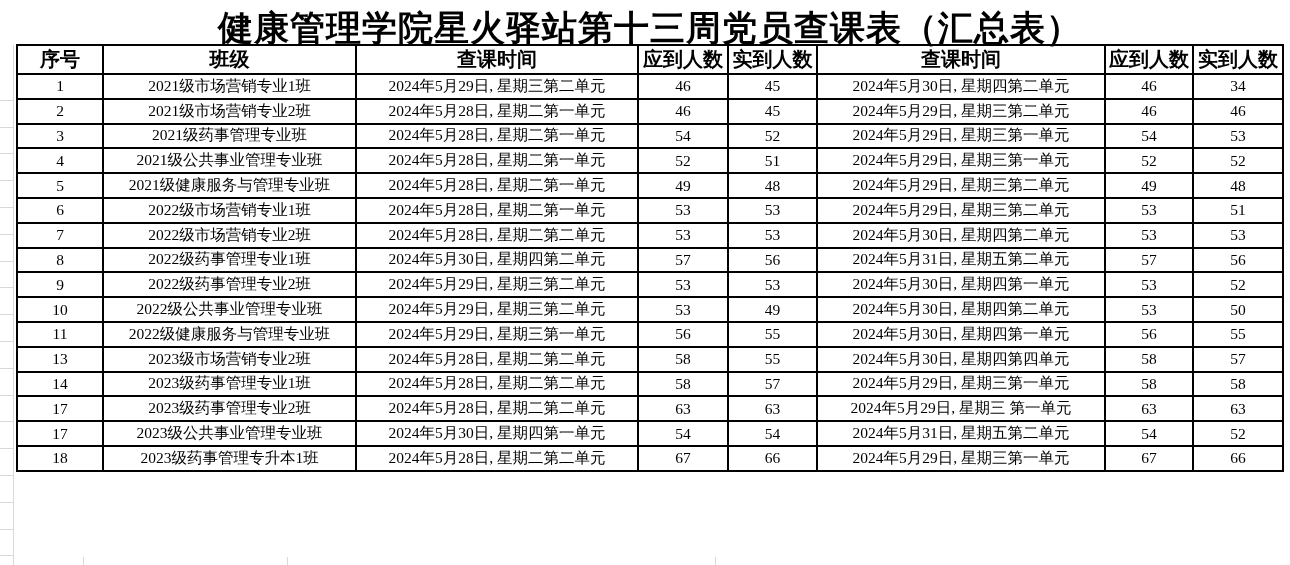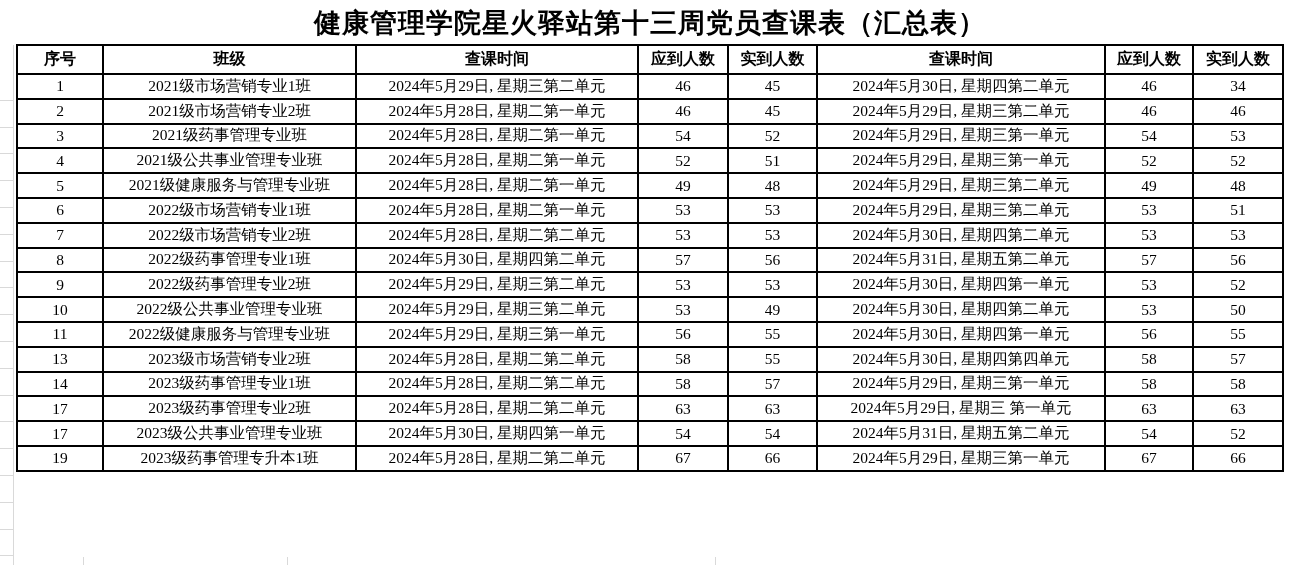--- a/index.html
+++ b/index.html
@@ -18,34 +18,34 @@
   .gutter-vline{
     position:absolute;left:13px;top:45px;width:1px;height:520px;background:#d9d9d9;
   }
   .stub{position:absolute;width:1px;height:8px;top:557px;background:#d9d9d9;}
   .stub.s1{left:83px;}
   .stub.s2{left:287px;}
   .stub.s3{left:715px;}
 
   .sheet-title{
     position:absolute;left:17px;top:5px;width:1266px;
-    text-align:center;font-size:27px;font-weight:bold;
+    text-align:center;font-size:35px;font-weight:bold;
     letter-spacing:1px;white-space:nowrap;
   }
   .tbl-wrap{position:absolute;left:16px;top:44px;}
   table{
     border-collapse:collapse;table-layout:fixed;
     font-family:"Liberation Serif","DejaVu Serif",serif;
   }
   th,td{
     border:2px solid #000;
     text-align:center;vertical-align:middle;
     padding:0 2px;overflow:hidden;white-space:nowrap;
   }
-  th{height:27px;font-size:16px;font-weight:bold;}
+  th{height:27px;font-size:20px;font-weight:bold;}
   td{height:22.8px;font-size:15.5px;font-weight:normal;}
   col.c-no{width:86px;}
   col.c-class{width:253px;}
   col.c-time1{width:282px;}
   col.c-exp1{width:90px;}
   col.c-act1{width:89px;}
   col.c-time2{width:288px;}
   col.c-exp2{width:88px;}
   col.c-act2{width:90px;}
 </style>
@@ -229,21 +229,21 @@
     <td>17</td>
     <td>2023级公共事业管理专业班</td>
     <td>2024年5月30日, 星期四第一单元</td>
     <td>54</td>
     <td>54</td>
     <td>2024年5月31日, 星期五第二单元</td>
     <td>54</td>
     <td>52</td>
   </tr>
         <tr>
-    <td>19</td>
+    <td>18</td>
     <td>2023级药事管理专升本1班</td>
     <td>2024年5月28日, 星期二第二单元</td>
     <td>67</td>
     <td>66</td>
     <td>2024年5月29日, 星期三第一单元</td>
     <td>67</td>
     <td>66</td>
   </tr>
       </tbody>
   </table>

